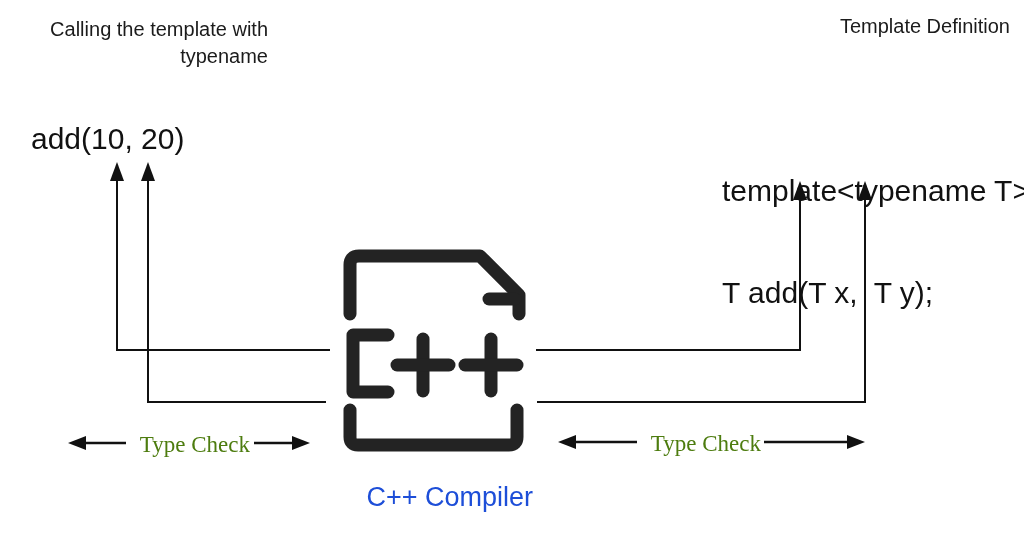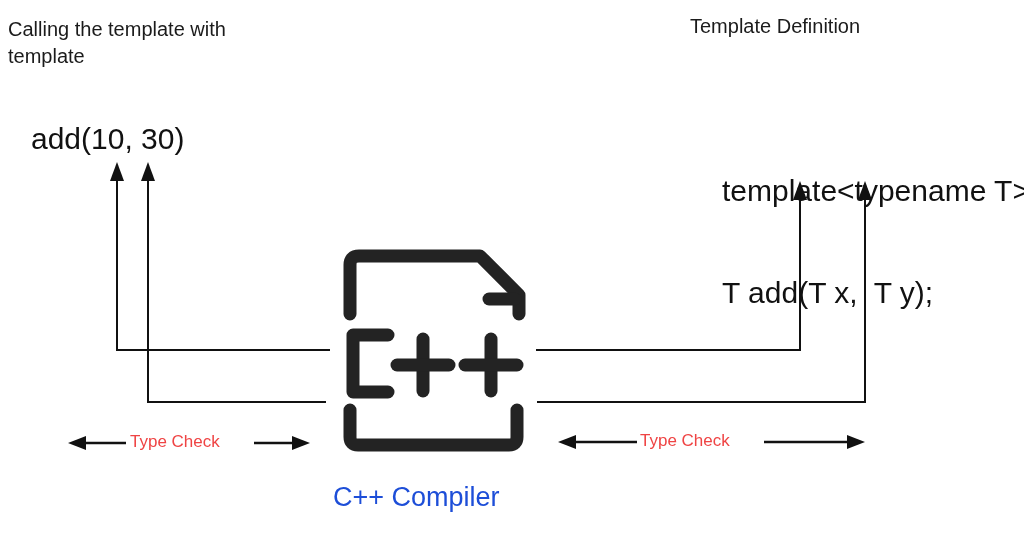--- a/index.html
+++ b/index.html
@@ -10,40 +10,41 @@
   #stage {
     position: relative;
     width: 1024px;
     height: 540px;
     background: #ffffff;
     font-family: "Liberation Sans", sans-serif;
     color: #1b1b1b;
     overflow: hidden;
   }
   .abs { position: absolute; }
-  .center { text-align: left; }
+  .center { text-align: right; }
   #diagram-svg {
     position: absolute;
     left: 0; top: 0;
     width: 1024px; height: 540px;
   }
   .heading {
     font-size: 20px;
     line-height: 27px;
     color: #1b1b1b;
   }
   .code {
     font-size: 30px;
     line-height: 34px;
     color: #111111;
     white-space: pre;
   }
   .tc-label {
-    font-size: 17px;
-    color: #ef4444;
+    font-size: 23px;
+    color: #4d7c0f;
+    font-family: Liberation Serif, serif;
   }
   .compiler-label {
     font-size: 27px;
     color: #1d4ed8;
   }
 </style>
 </head>
 <body>
 
 <div id="stage">
@@ -93,24 +94,24 @@
       <path d="M423,339 L423,391"></path>
       <path d="M397,365 L449,365"></path>
       <path d="M491,339 L491,391"></path>
       <path d="M465,365 L517,365"></path>
       <path d="M350,410 L350,437 Q350,445 358,445 L509,445 Q517,445 517,437 L517,410"></path>
     </g>
   </svg>
 
   <div class="abs heading center" style="left:8px; top:16px; width:260px;">
     <div>Calling the template with</div>
-    <div>template</div>
+    <div>typename</div>
   </div>
 
-  <div class="abs code" style="left:31px; top:122px;">add(10, 30)</div>
+  <div class="abs code" style="left:31px; top:122px;">add(10, 20)</div>
 
   <div class="abs heading center" style="left:690px; top:13px; width:320px;">Template Definition</div>
 
   <div class="abs code" style="left:702px; top:106px;margin-left:20px;">
     <div>template&lt;typename T&gt;</div>
     <div>T add(T x,  T y);</div>
   </div>
 
   <div class="abs tc-label center" style="left:130px; top:432px; width:120px;">Type Check</div>
   <div class="abs tc-label center" style="left:640px; top:431px; width:121px;">Type Check</div>

